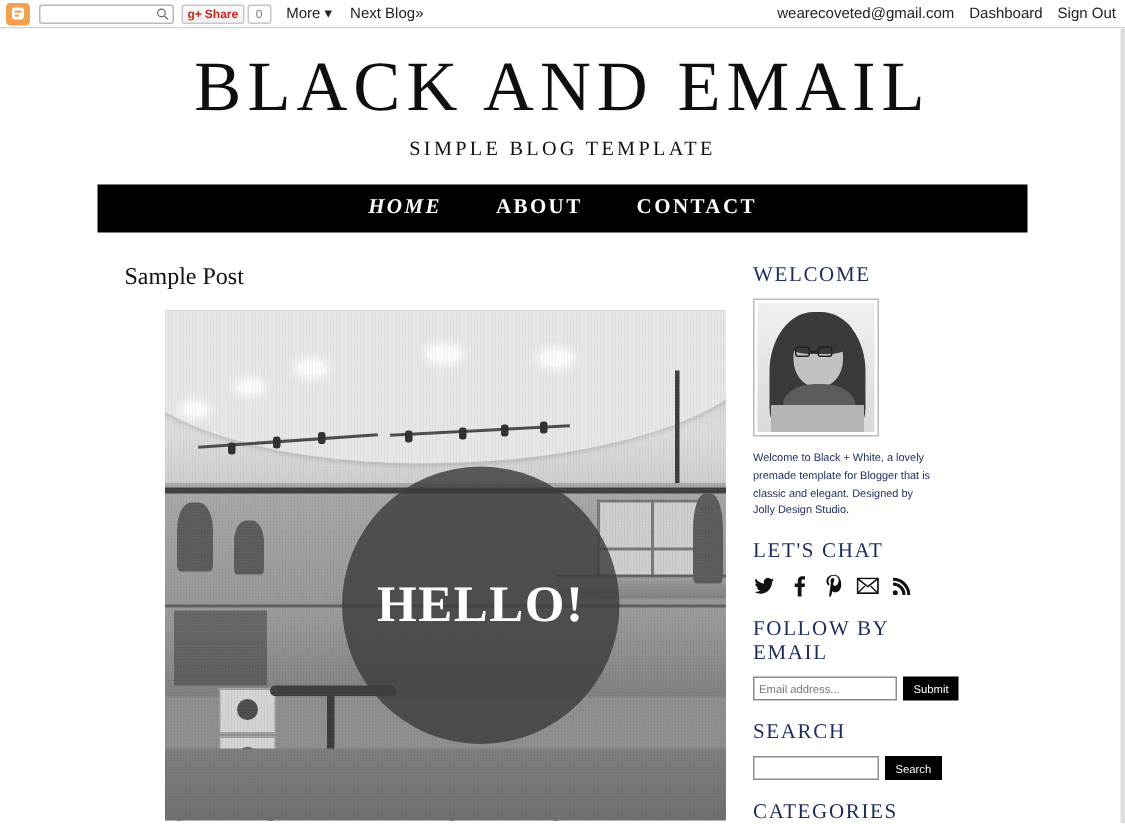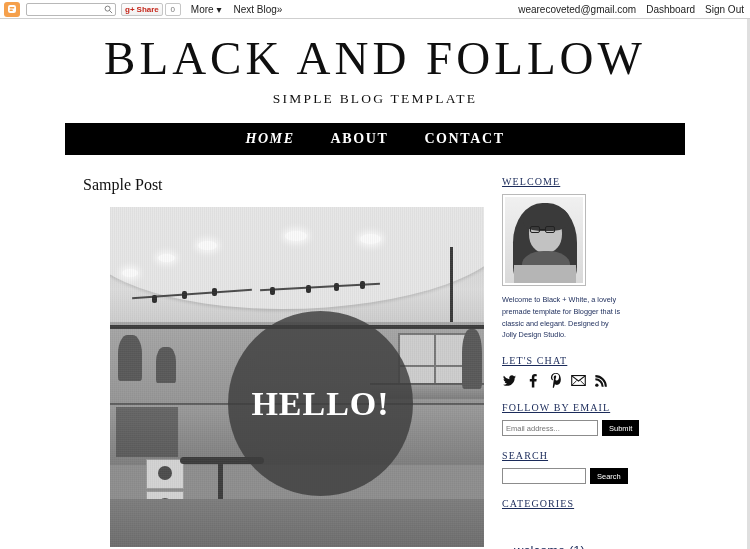--- a/index.html
+++ b/index.html
@@ -250,24 +250,23 @@
     font-family: "Liberation Serif", serif;
     color: #fff;
     font-size: 34px;
     letter-spacing: 1px;
     font-weight: bold;
   }
 
   
   .sb-heading {
     font-family: "Liberation Serif", serif;
-    font-size: 10px;
+    font-size: 14px;
     letter-spacing: 1.1px;
     color: #1b2b5a;
-    text-decoration: underline;
     margin-bottom: 7px;
   }
   .sb-block { margin-bottom: 14px; }
   .sb-photo-frame {
     width: 84px; height: 92px;
     border: 1px solid #b9b9b9;
     padding: 2px;
     background: #fff;
     margin-bottom: 8px;
   }
@@ -393,21 +392,21 @@
     <a class="nav-link" href="#">wearecoveted@gmail.com</a>
     <a class="nav-link" href="#">Dashboard</a>
     <a class="nav-link" href="#">Sign Out</a>
   </div>
 </div>
 
 <div id="page">
   <div class="scrollbar-edge"></div>
 
   <div id="header">
-    <h1 id="blog-title">BLACK AND FOLLOW</h1>
+    <h1 id="blog-title">BLACK AND EMAIL</h1>
     <div id="blog-subtitle">SIMPLE BLOG TEMPLATE</div>
   </div>
 
   <div id="main-nav">
     <a class="nav-item active" href="#">HOME</a>
     <a class="nav-item" href="#">ABOUT</a>
     <a class="nav-item" href="#">CONTACT</a>
   </div>
 
   <div id="content">

